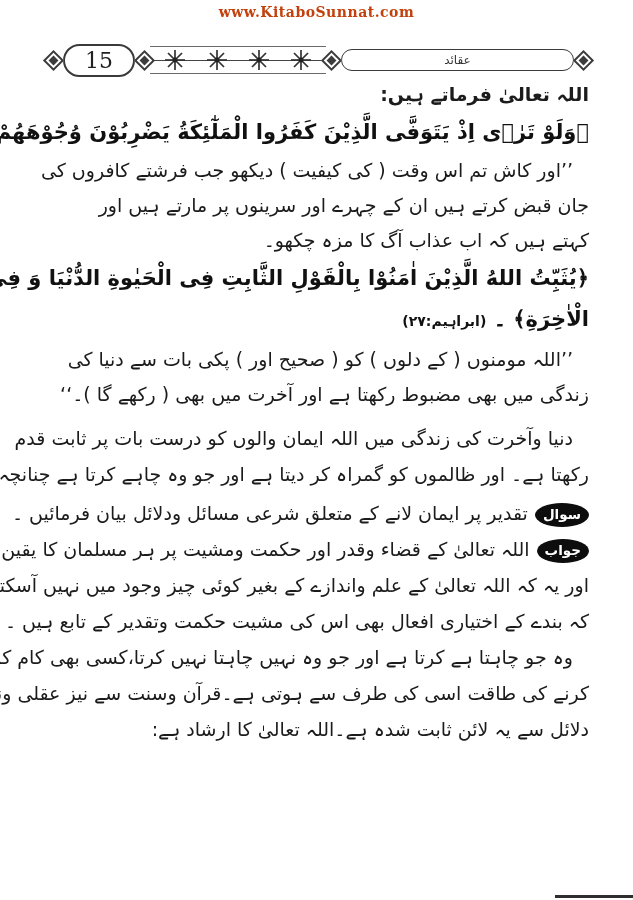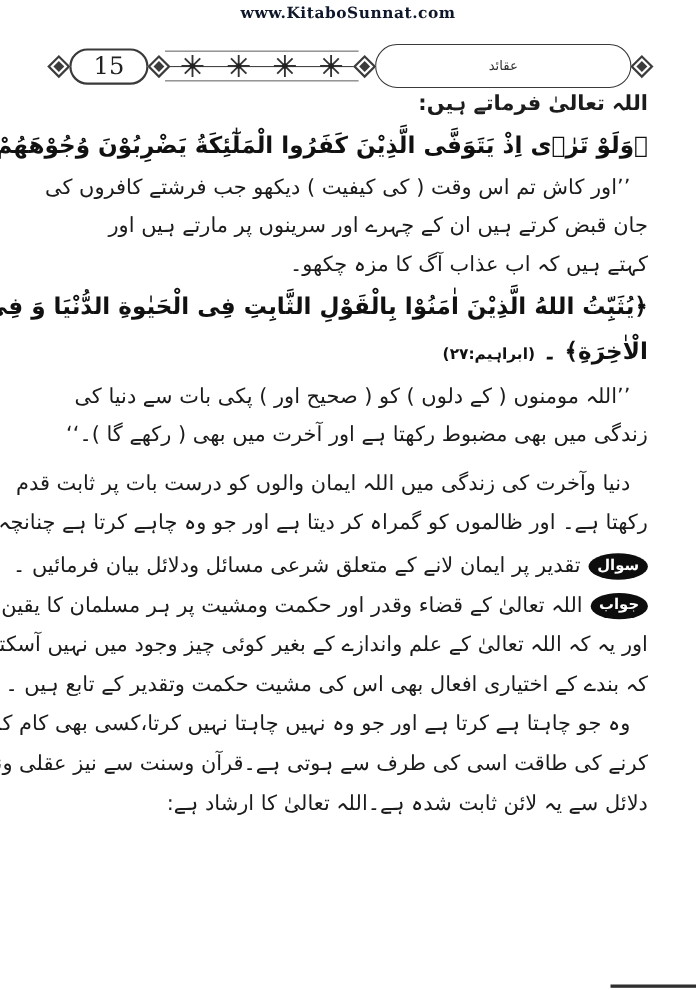--- a/index.html
+++ b/index.html
@@ -10,21 +10,21 @@
     font-family:"DejaVu Sans",sans-serif;
     color:#1c1c1c;
     overflow:hidden;
   }
   
   .url{
     position:absolute;top:4px;left:0;right:0;
     text-align:center;
     font-family:"DejaVu Serif",serif;
     font-weight:bold;font-size:14px;letter-spacing:.5px;
-    color:#0f172a;
+    color:#c2410c;
   }
   
   .band{
     position:absolute;top:40px;left:46px;right:42px;height:40px;
     display:flex;align-items:center;direction:ltr;gap:2px;
   }
   .diamond{
     width:11px;height:11px;flex:0 0 auto;
     border:2px solid #3c3c3c;transform:rotate(45deg);
     background:#fff;position:relative;
@@ -44,21 +44,21 @@
   }
   .star-rail::before{
     content:"";position:absolute;left:-4px;right:-4px;top:3px;bottom:3px;
     border-top:1px solid #6a6a6a;border-bottom:1px solid #6a6a6a;
   }
   .star-rail::after{
     content:"";position:absolute;left:0;right:0;top:50%;
     border-top:1.5px solid #444;
   }
   .star{position:relative;z-index:2;width:22px;height:22px;flex:0 0 auto;}
-  .title-capsule{flex:1;height:40px;border-width:1.5px;font-size:12px;color:#333;}
+  .title-capsule{flex:1;height:22px;border-width:1.5px;font-size:12px;color:#333;}
   
   .text-col{
     position:absolute;top:80px;left:44px;right:44px;
     direction:rtl;text-align:right;
   }
   .line{white-space:nowrap;}
   .urdu{font-size:19px;line-height:35px;color:#1b1b1b;}
   .arabic{font-size:21px;line-height:41px;font-weight:bold;color:#111;}
   .intro{font-size:19px;line-height:28px;font-weight:bold;}
   .ref{font-size:14px;font-weight:bold;}

